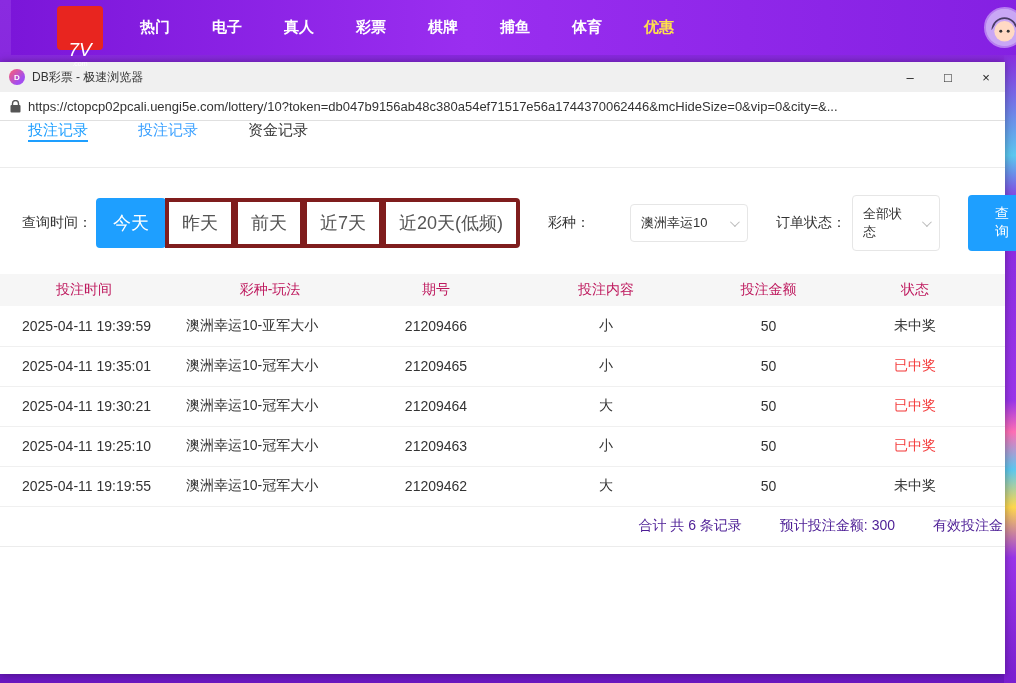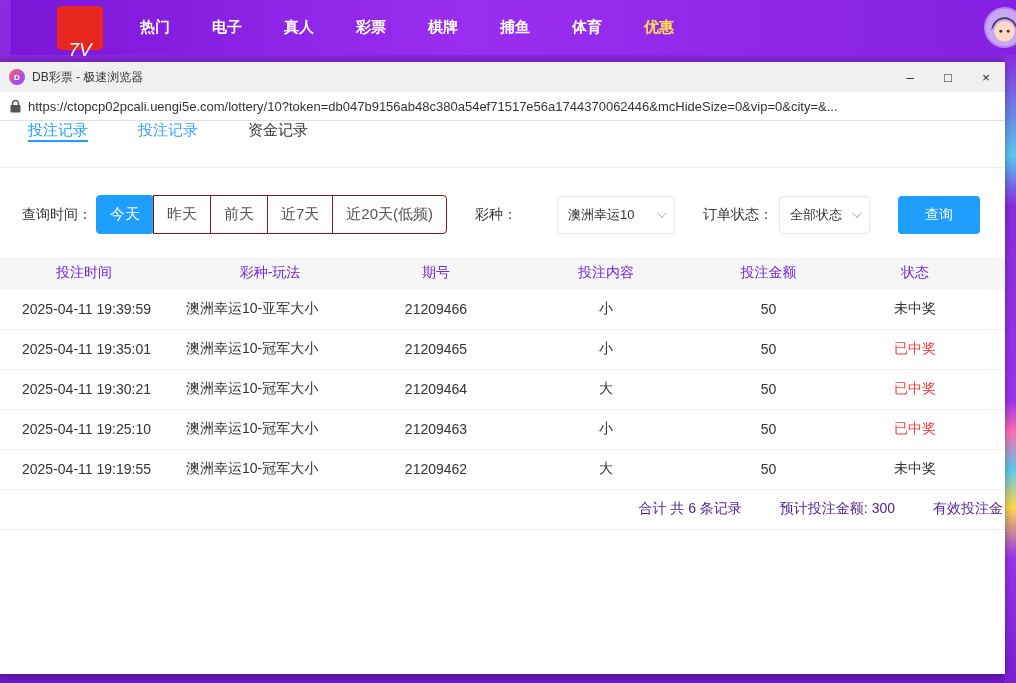--- a/index.html
+++ b/index.html
@@ -64,38 +64,38 @@
   .tabs { display:flex; padding:0 28px; border-bottom:1px solid #ececec; height:47px; align-items:flex-start; }
   .tab { font-size:15px; color:#333; display:flex; align-items:center; margin-right:50px;
     border-bottom:2px solid transparent; cursor:pointer; }
   .tab.active { color:#1e9fff; border-bottom-color:#1e9fff; }
   .tab.blue { color:#3aa0ff; }
 
   
   .filters { display:flex; align-items:center; padding:27px 22px 23px 22px; font-size:14px; color:#333; }
   .f-label { white-space:nowrap; }
   .seg { display:flex; margin-left:4px; }
-  .seg-btn { padding:9px 13px; border:1px solid #7f1d1d; background:#fff; color:#555;
-    font-size:15px; margin-left:-1px; cursor:pointer; white-space:nowrap; }
+  .seg-btn { padding:9px 13px; border:4px solid #7f1d1d; background:#fff; color:#555;
+    font-size:18px; margin-left:-1px; cursor:pointer; white-space:nowrap; }
   .seg-btn:first-child { border-radius:4px 0 0 4px; margin-left:0; }
   .seg-btn:last-child { border-radius:0 4px 4px 0; }
   .seg-btn.active { background:#1e9fff; color:#fff; border-color:#1e9fff; border-radius:4px; }
   .f-label.ml { margin-left:28px; }
   .select { display:flex; align-items:center; justify-content:space-between; border:1px solid #e6e6e6;
     border-radius:4px; padding:9px 10px; margin-left:6px; color:#333; font-size:13px; cursor:pointer; }
   .select.wide { min-width:118px;margin-left:40px; }
   .select.narrow { min-width:88px; }
   .chev { width:7px; height:7px; border-right:1.5px solid #bbb; border-bottom:1.5px solid #bbb;
     transform:rotate(45deg) translateY(-2px); margin-left:10px; flex:0 0 auto; }
   .search-btn { margin-left:28px; background:#1e9fff; color:#fff; border:none; border-radius:4px;
     padding:10px 27px; font-size:14px; cursor:pointer; }
 
   
   table.records { width:100%; border-collapse:collapse; font-size:14px; color:#333; table-layout:fixed; }
-  table.records thead th { background:#f6f6f6; height:32px; font-weight:normal; color:#6d28d9; }
+  table.records thead th { background:#f6f6f6; height:32px; font-weight:normal; color:#be185d; }
   table.records td { height:40px; border-bottom:1px solid #f0f0f0; text-align:center; }
   table.records td.c-time { text-align:left; padding-left:22px; }
   table.records td.c-game { text-align:left; padding-left:18px; }
   td.win  { color:#f43b3b; }
   td.lose { color:#333; }
 
   
   .summary { display:flex; justify-content:flex-end; align-items:center; height:40px;
     border-bottom:1px solid #ececec; font-size:14px; color:#4c1d95; white-space:nowrap; overflow:hidden; }
   .summary span { margin-left:38px; }

